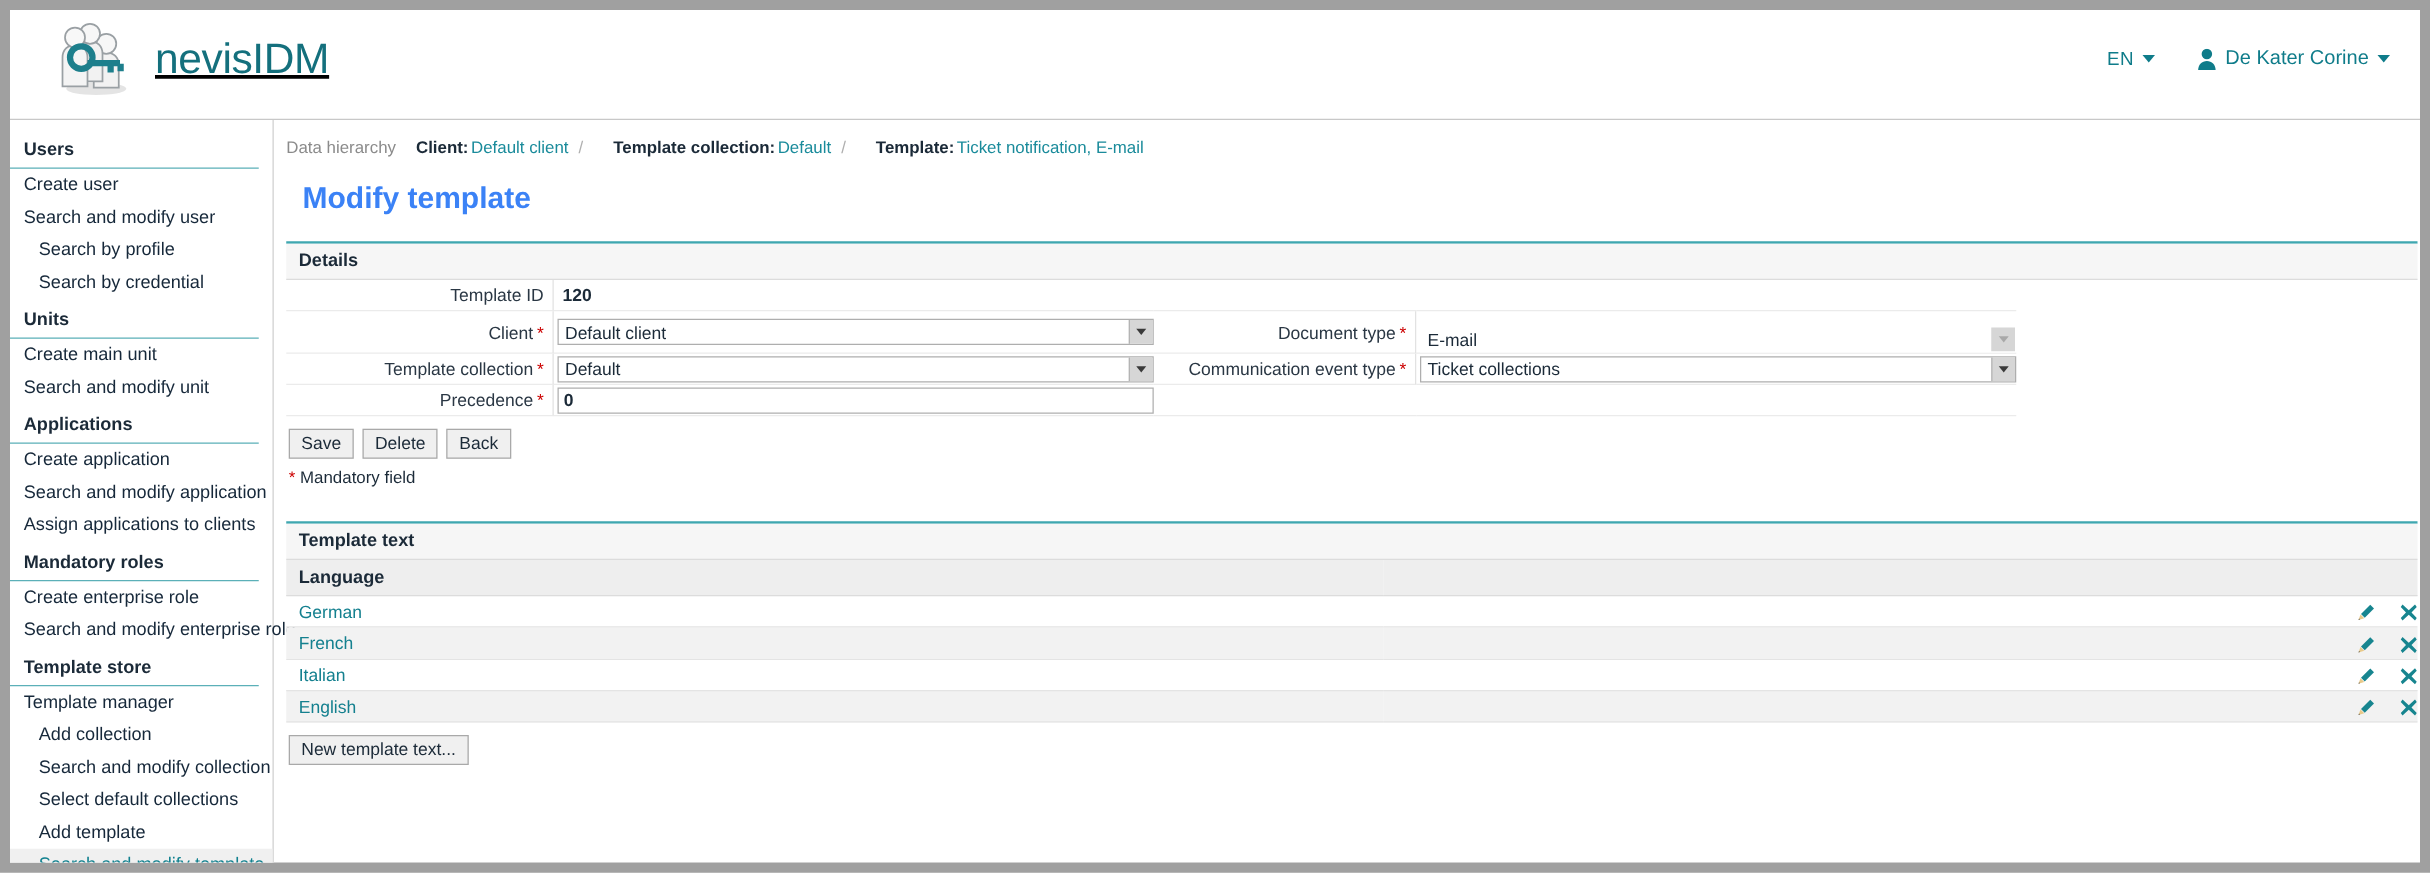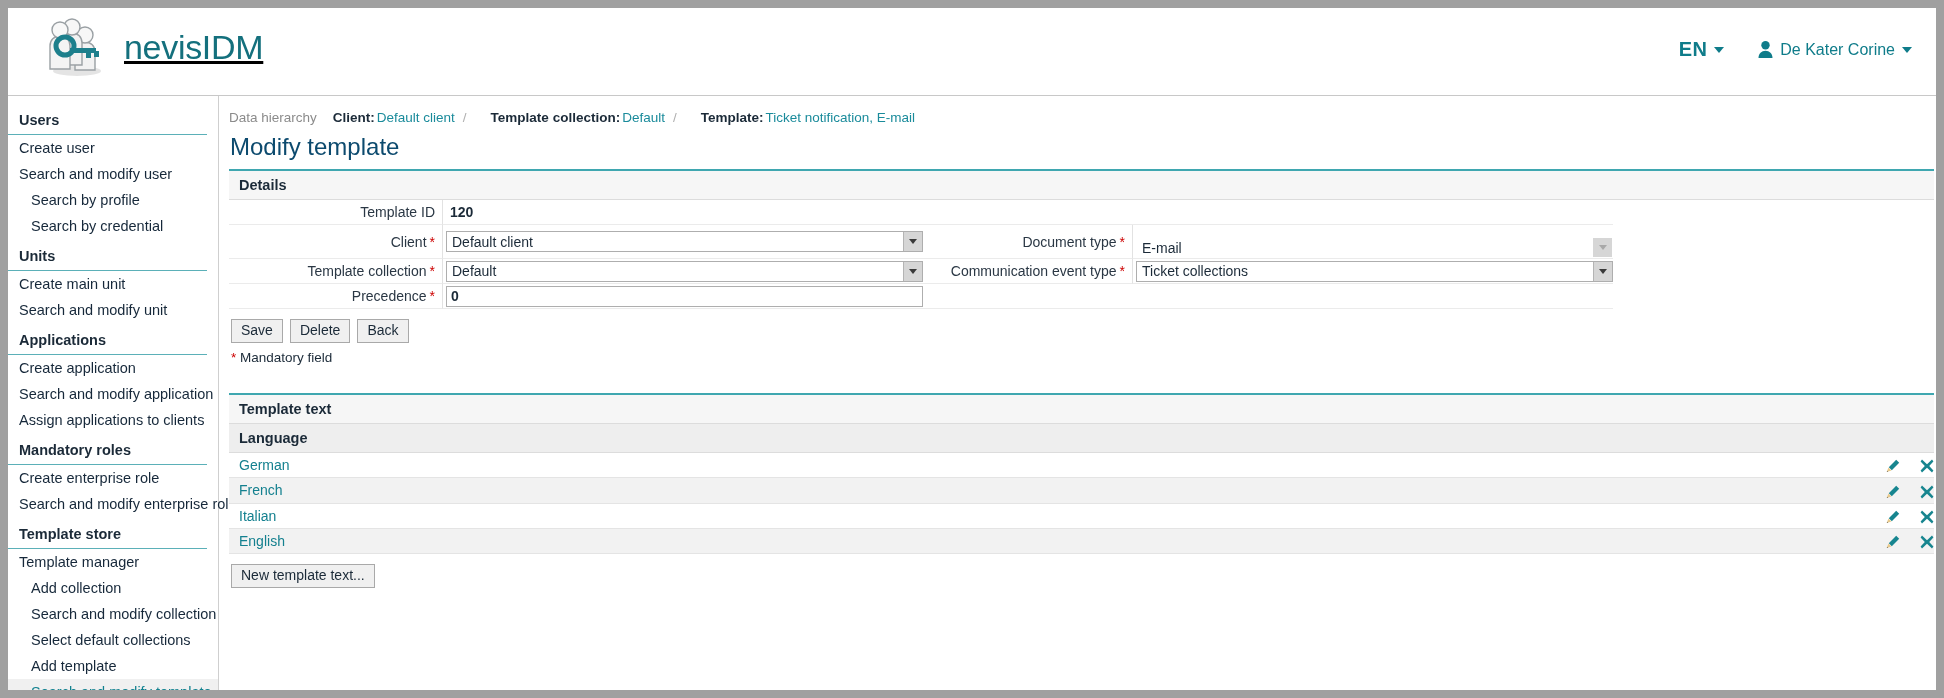--- a/index.html
+++ b/index.html
@@ -35,21 +35,21 @@
     color: #14707d;
     letter-spacing: -0.3px;
   }
   #header-right {
     position: absolute; right: 24px; top: 30px;
     display: flex; align-items: center; gap: 34px;
     color: #0f7c8a;
     font-size: 16px;
   }
   .hdr-item { display:flex; align-items:center; gap:7px; cursor: pointer; }
-  #lang-code { font-weight: bold; font-size: 20px; letter-spacing: .4px; }
+  #lang-code { font-weight: normal; font-size: 15px; letter-spacing: .4px; }
   .caret {
     width: 0; height: 0;
     border-left: 5px solid transparent;
     border-right: 5px solid transparent;
     border-top: 6px solid #0f7c8a;
     display:inline-block;
   }
   .person-ico { width: 15px; height: 17px; display:block; }
 
   
@@ -95,24 +95,24 @@
     font-size: 13.5px;
     padding: 4px 0 2px 0;
     white-space: nowrap;
   }
   #breadcrumb .root { color: #8b8b8b; }
   #breadcrumb .bc-label { color: #1b2a38; font-weight: bold; margin-left: 16px; }
   #breadcrumb .bc-link { color: #1a8b9b; margin-left: 2px; cursor: pointer; }
   #breadcrumb .sep { color: #b0b0b0; margin: 0 8px; }
   #page-title {
     font-size: 24px;
-    color: #0c4a6e;
+    color: #3b82f6;
     padding: 6px 0 8px 1px;
-    font-weight: normal;
-    margin: 0;
+    font-weight: bold;
+    margin: 12px;
   }
 
   
   .panel { border-top: 2px solid #3fa7b0; width: 1705px; }
   .panel-head {
     background: #f6f6f6;
     border-bottom: 1px solid #dcdcdc;
     font-weight: bold;
     font-size: 14.5px;
     color: #1b2a38;

